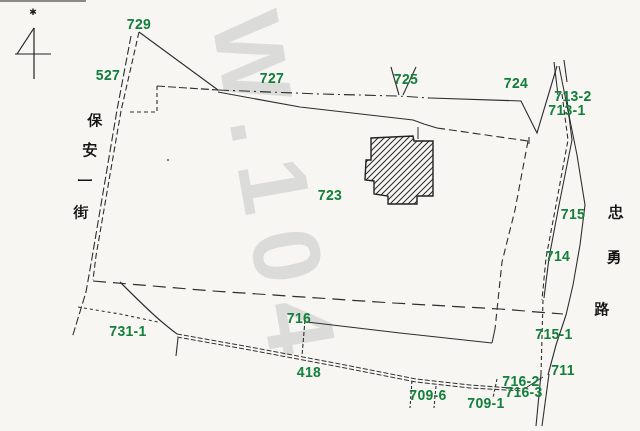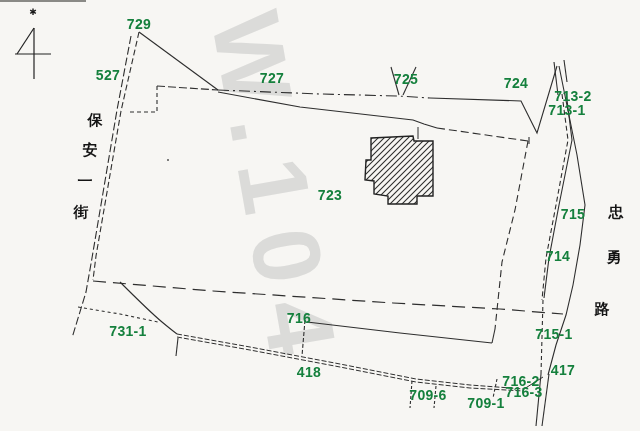--- a/index.html
+++ b/index.html
@@ -140,21 +140,21 @@
       <span class="parcel-label" style="left: 108px; top: 75px;">527</span>
       <span class="parcel-label" style="left: 272px; top: 78px;">727</span>
       <span class="parcel-label" style="left: 406px; top: 79px;">725</span>
       <span class="parcel-label" style="left: 472px; top: 83px; margin-left: 44px;">724</span>
       <span class="parcel-label" style="left: 573px; top: 96px;">713-2</span>
       <span class="parcel-label" style="left: 567px; top: 110px;">713-1</span>
       <span class="parcel-label" style="left: 322px; top: 195px; margin-left: 8px;">723</span>
       <span class="parcel-label" style="left: 573px; top: 214px;">715</span>
       <span class="parcel-label" style="left: 558px; top: 256px;">714</span>
       <span class="parcel-label" style="left: 554px; top: 334px;">715-1</span>
-      <span class="parcel-label" style="left: 563px; top: 370px;">417</span>
+      <span class="parcel-label" style="left: 563px; top: 370px;">711</span>
       <span class="parcel-label" style="left: 521px; top: 381px;">716-2</span>
       <span class="parcel-label" style="left: 524px; top: 392px;">716-3</span>
       <span class="parcel-label" style="left: 299px; top: 318px;">716</span>
       <span class="parcel-label" style="left: 309px; top: 372px;">418</span>
       <span class="parcel-label" style="left: 428px; top: 395px;">709-6</span>
       <span class="parcel-label" style="left: 486px; top: 403px; text-align: center;">709-1</span>
       <span class="parcel-label" style="left: 128px; top: 331px;">731-1</span>
       <span class="street-char" style="left: 95px; top: 120px;">保</span>
       <span class="street-char" style="left: 90px; top: 150px;">安</span>
       <span class="street-char" style="left: 85px; top: 181px;">一</span>

